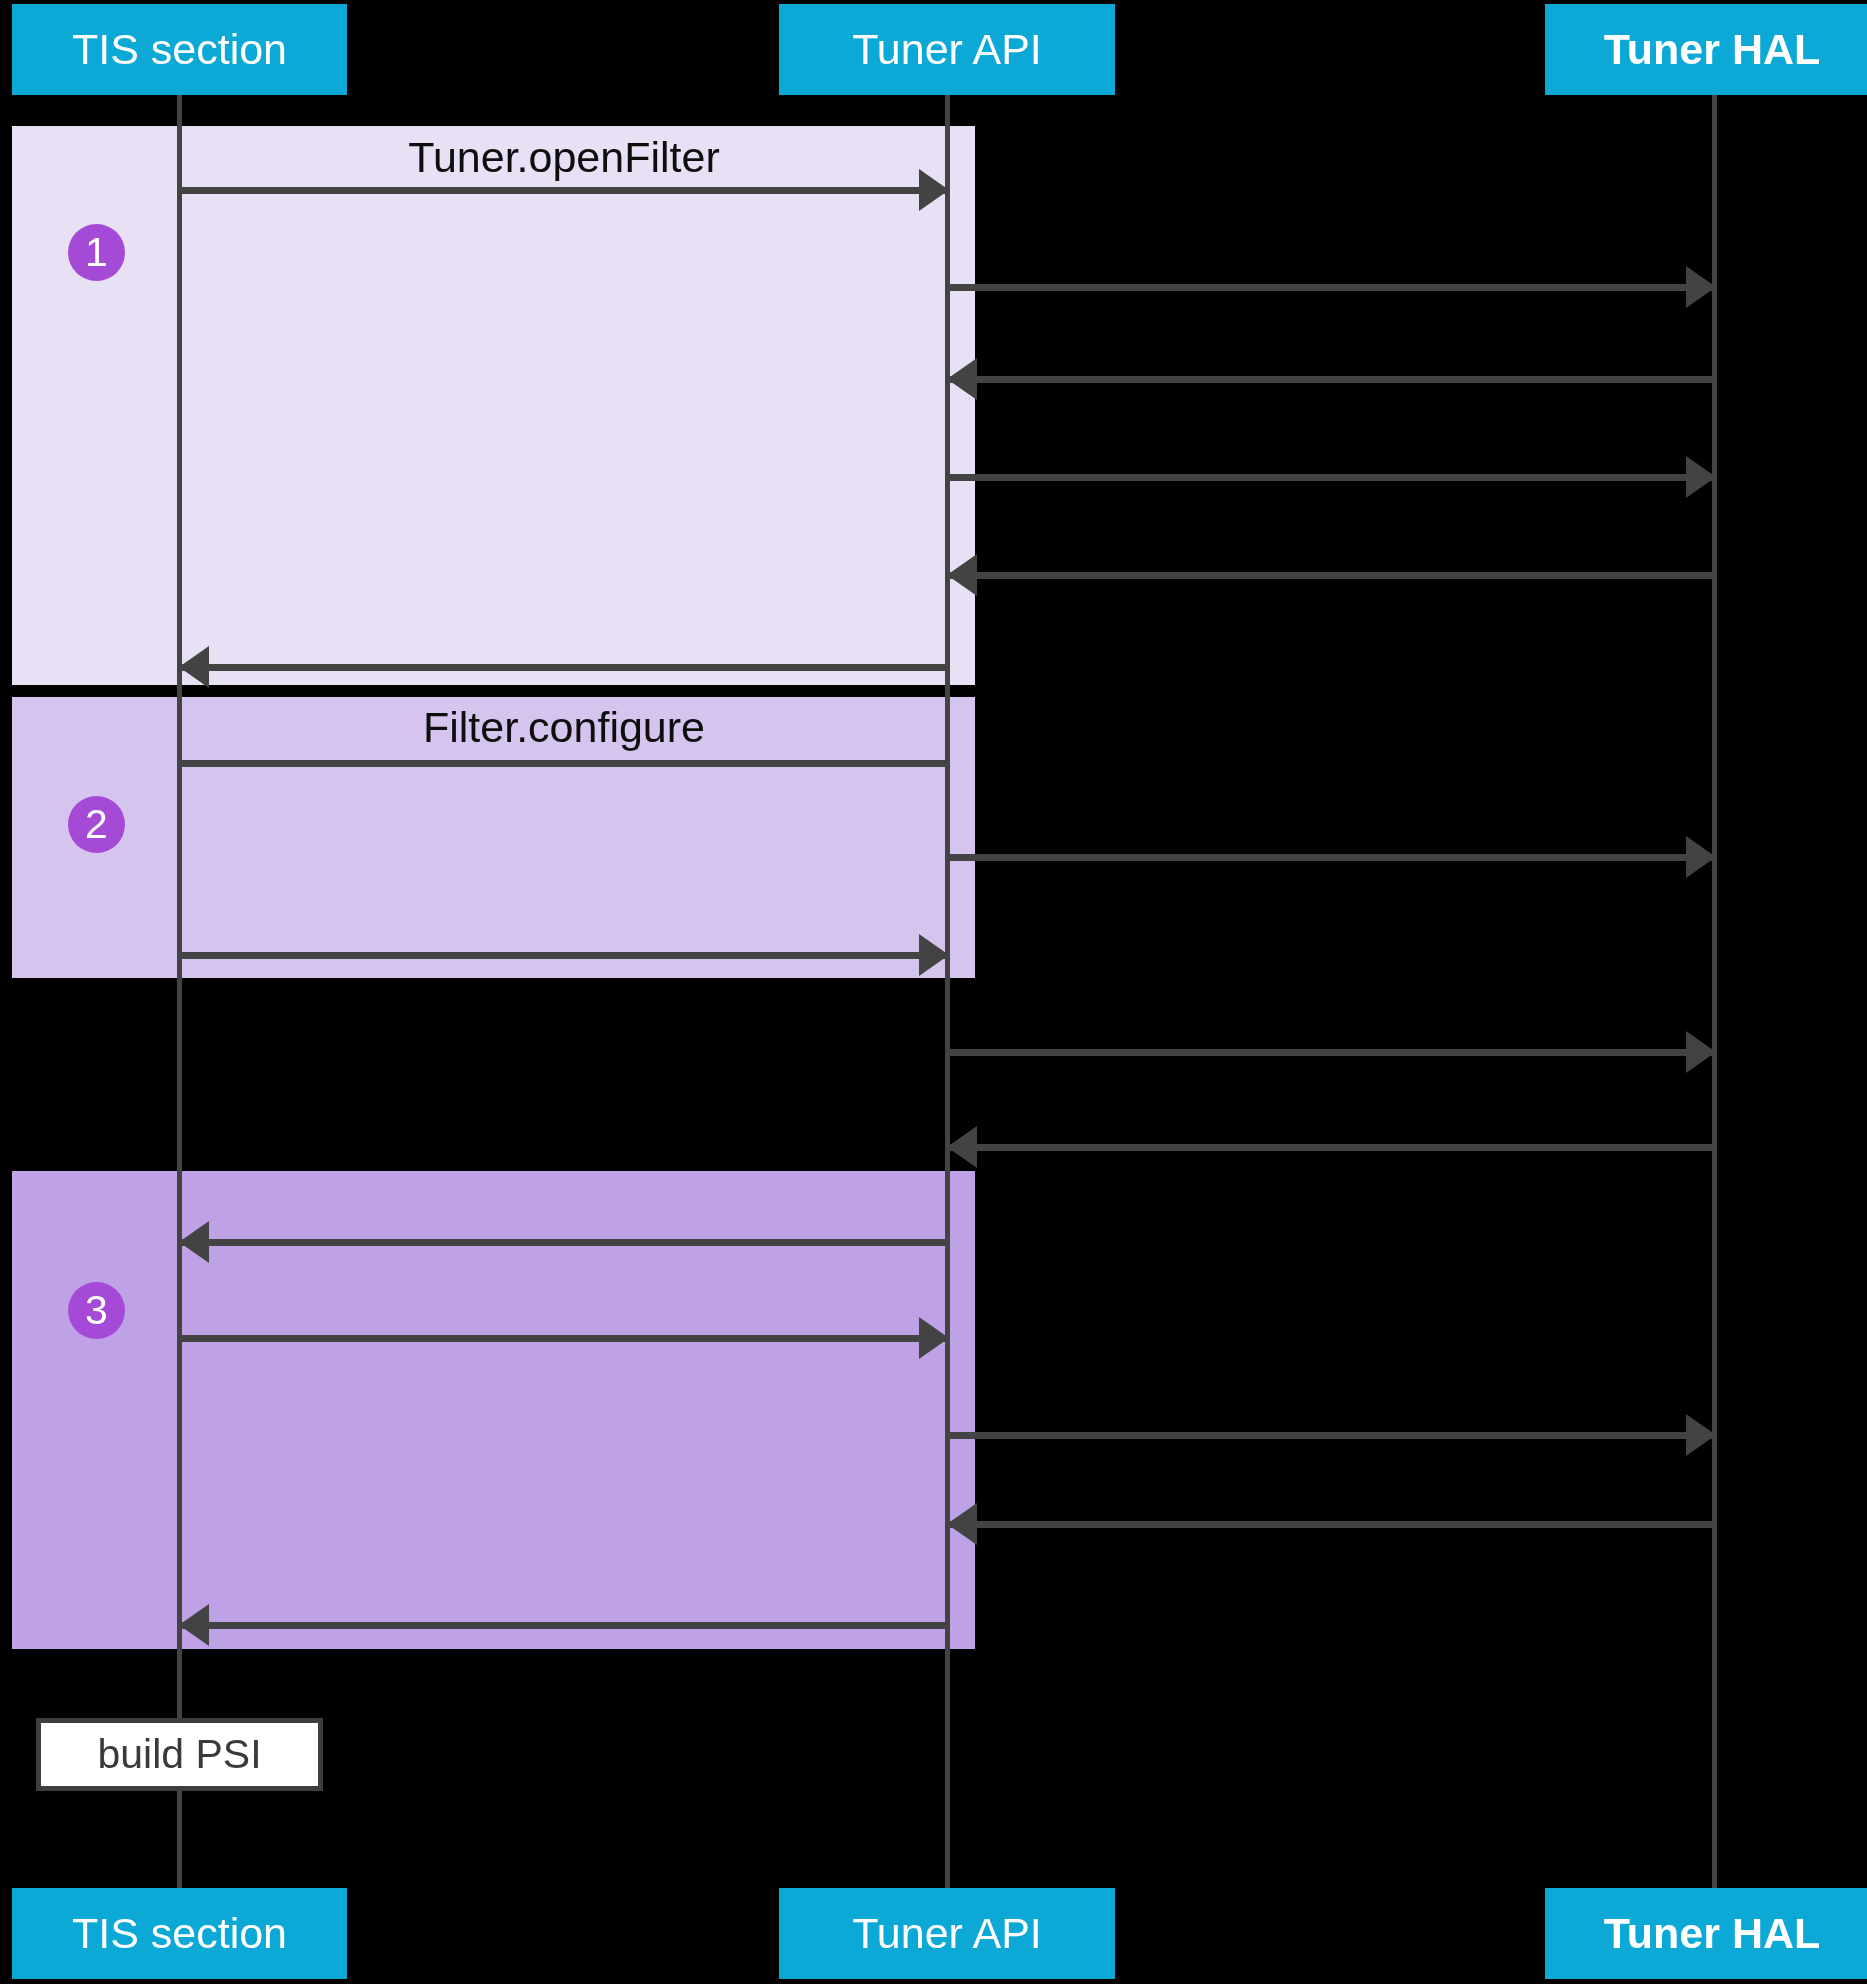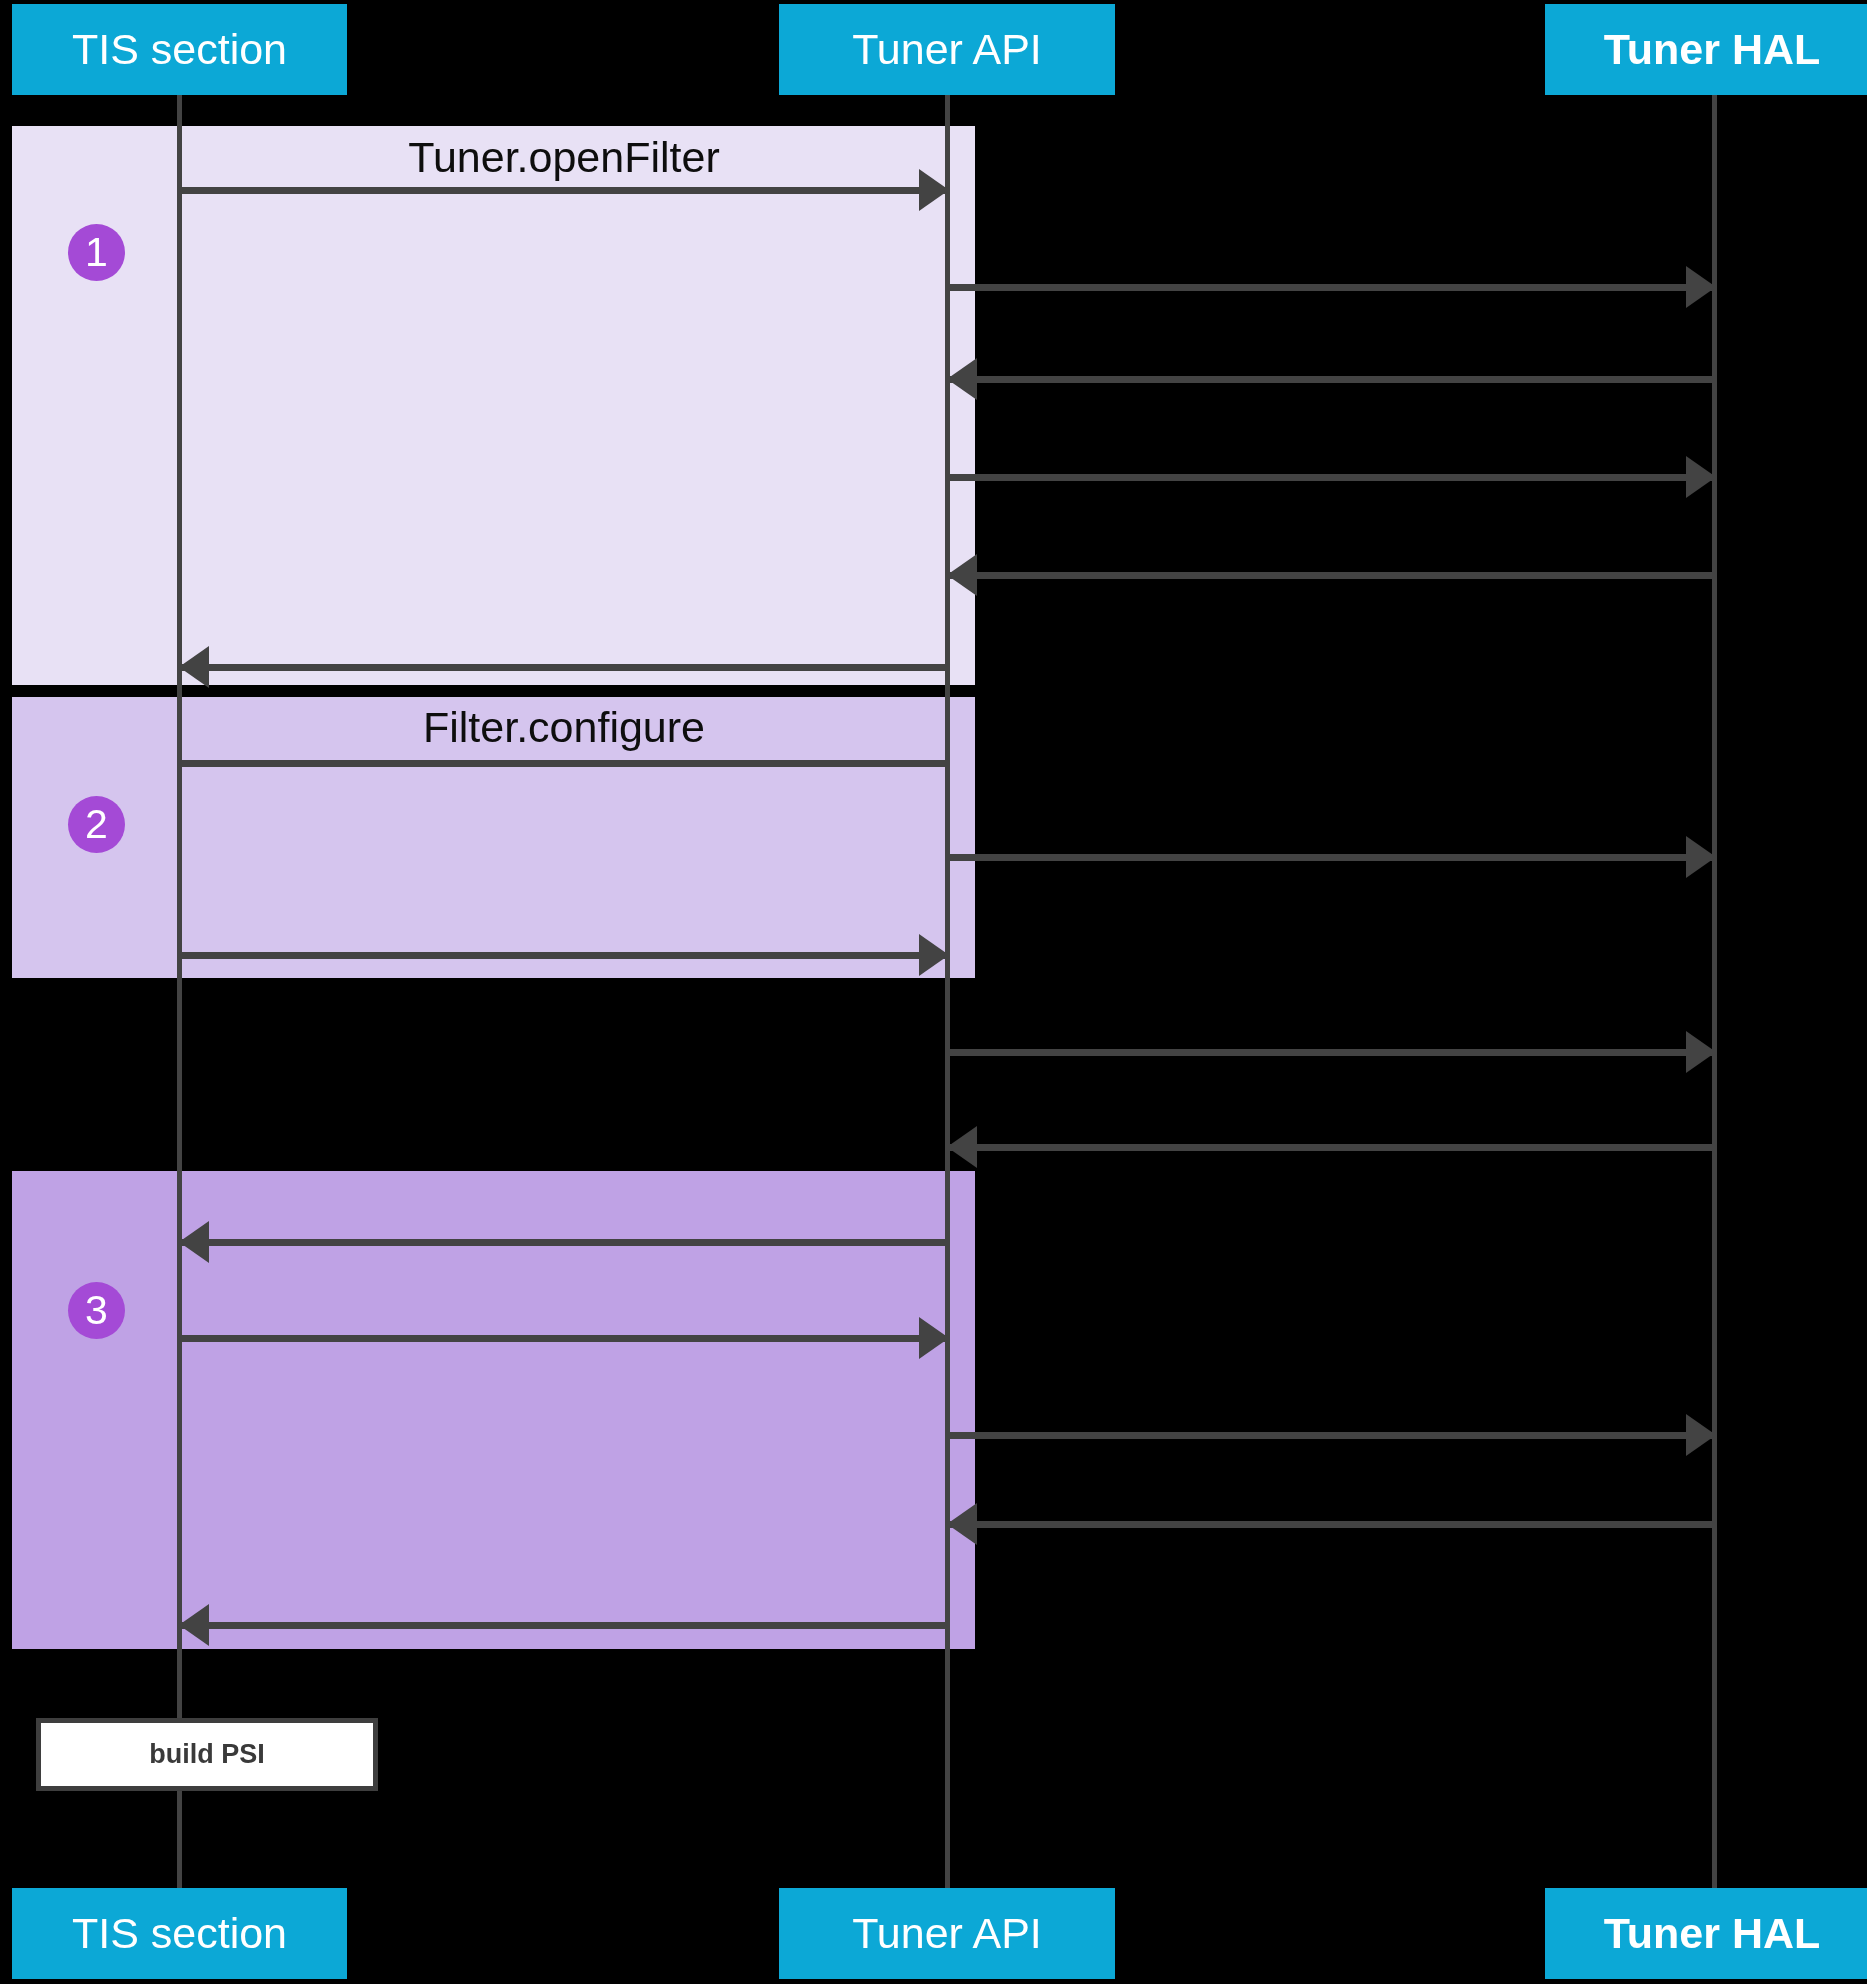--- a/index.html
+++ b/index.html
@@ -119,32 +119,31 @@
     align-items: center;
     justify-content: center;
     z-index: 4;
   }
 
   
   .note {
     position: absolute;
     left: 24px;
     top: 1718px;
-    width: 342px;
+    width: 287px;
     height: 73px;
     box-sizing: border-box;
     background: var(--note_bg, #ffffff);
     border: 5.7px solid var(--note_border, #3e3e3e);
     color: #3a3a3a;
-    font-size: 27px;
+    font-size: 41px;
     display: flex;
     align-items: center;
     justify-content: center;
     z-index: 4;
-    font-weight: bold;
   }
 </style>
 </head>
 <body>
 
 <div class="diagram">
 
   <div class="step-block block-1"></div>
   <div class="step-block block-2"></div>
   <div class="step-block block-3"></div>

